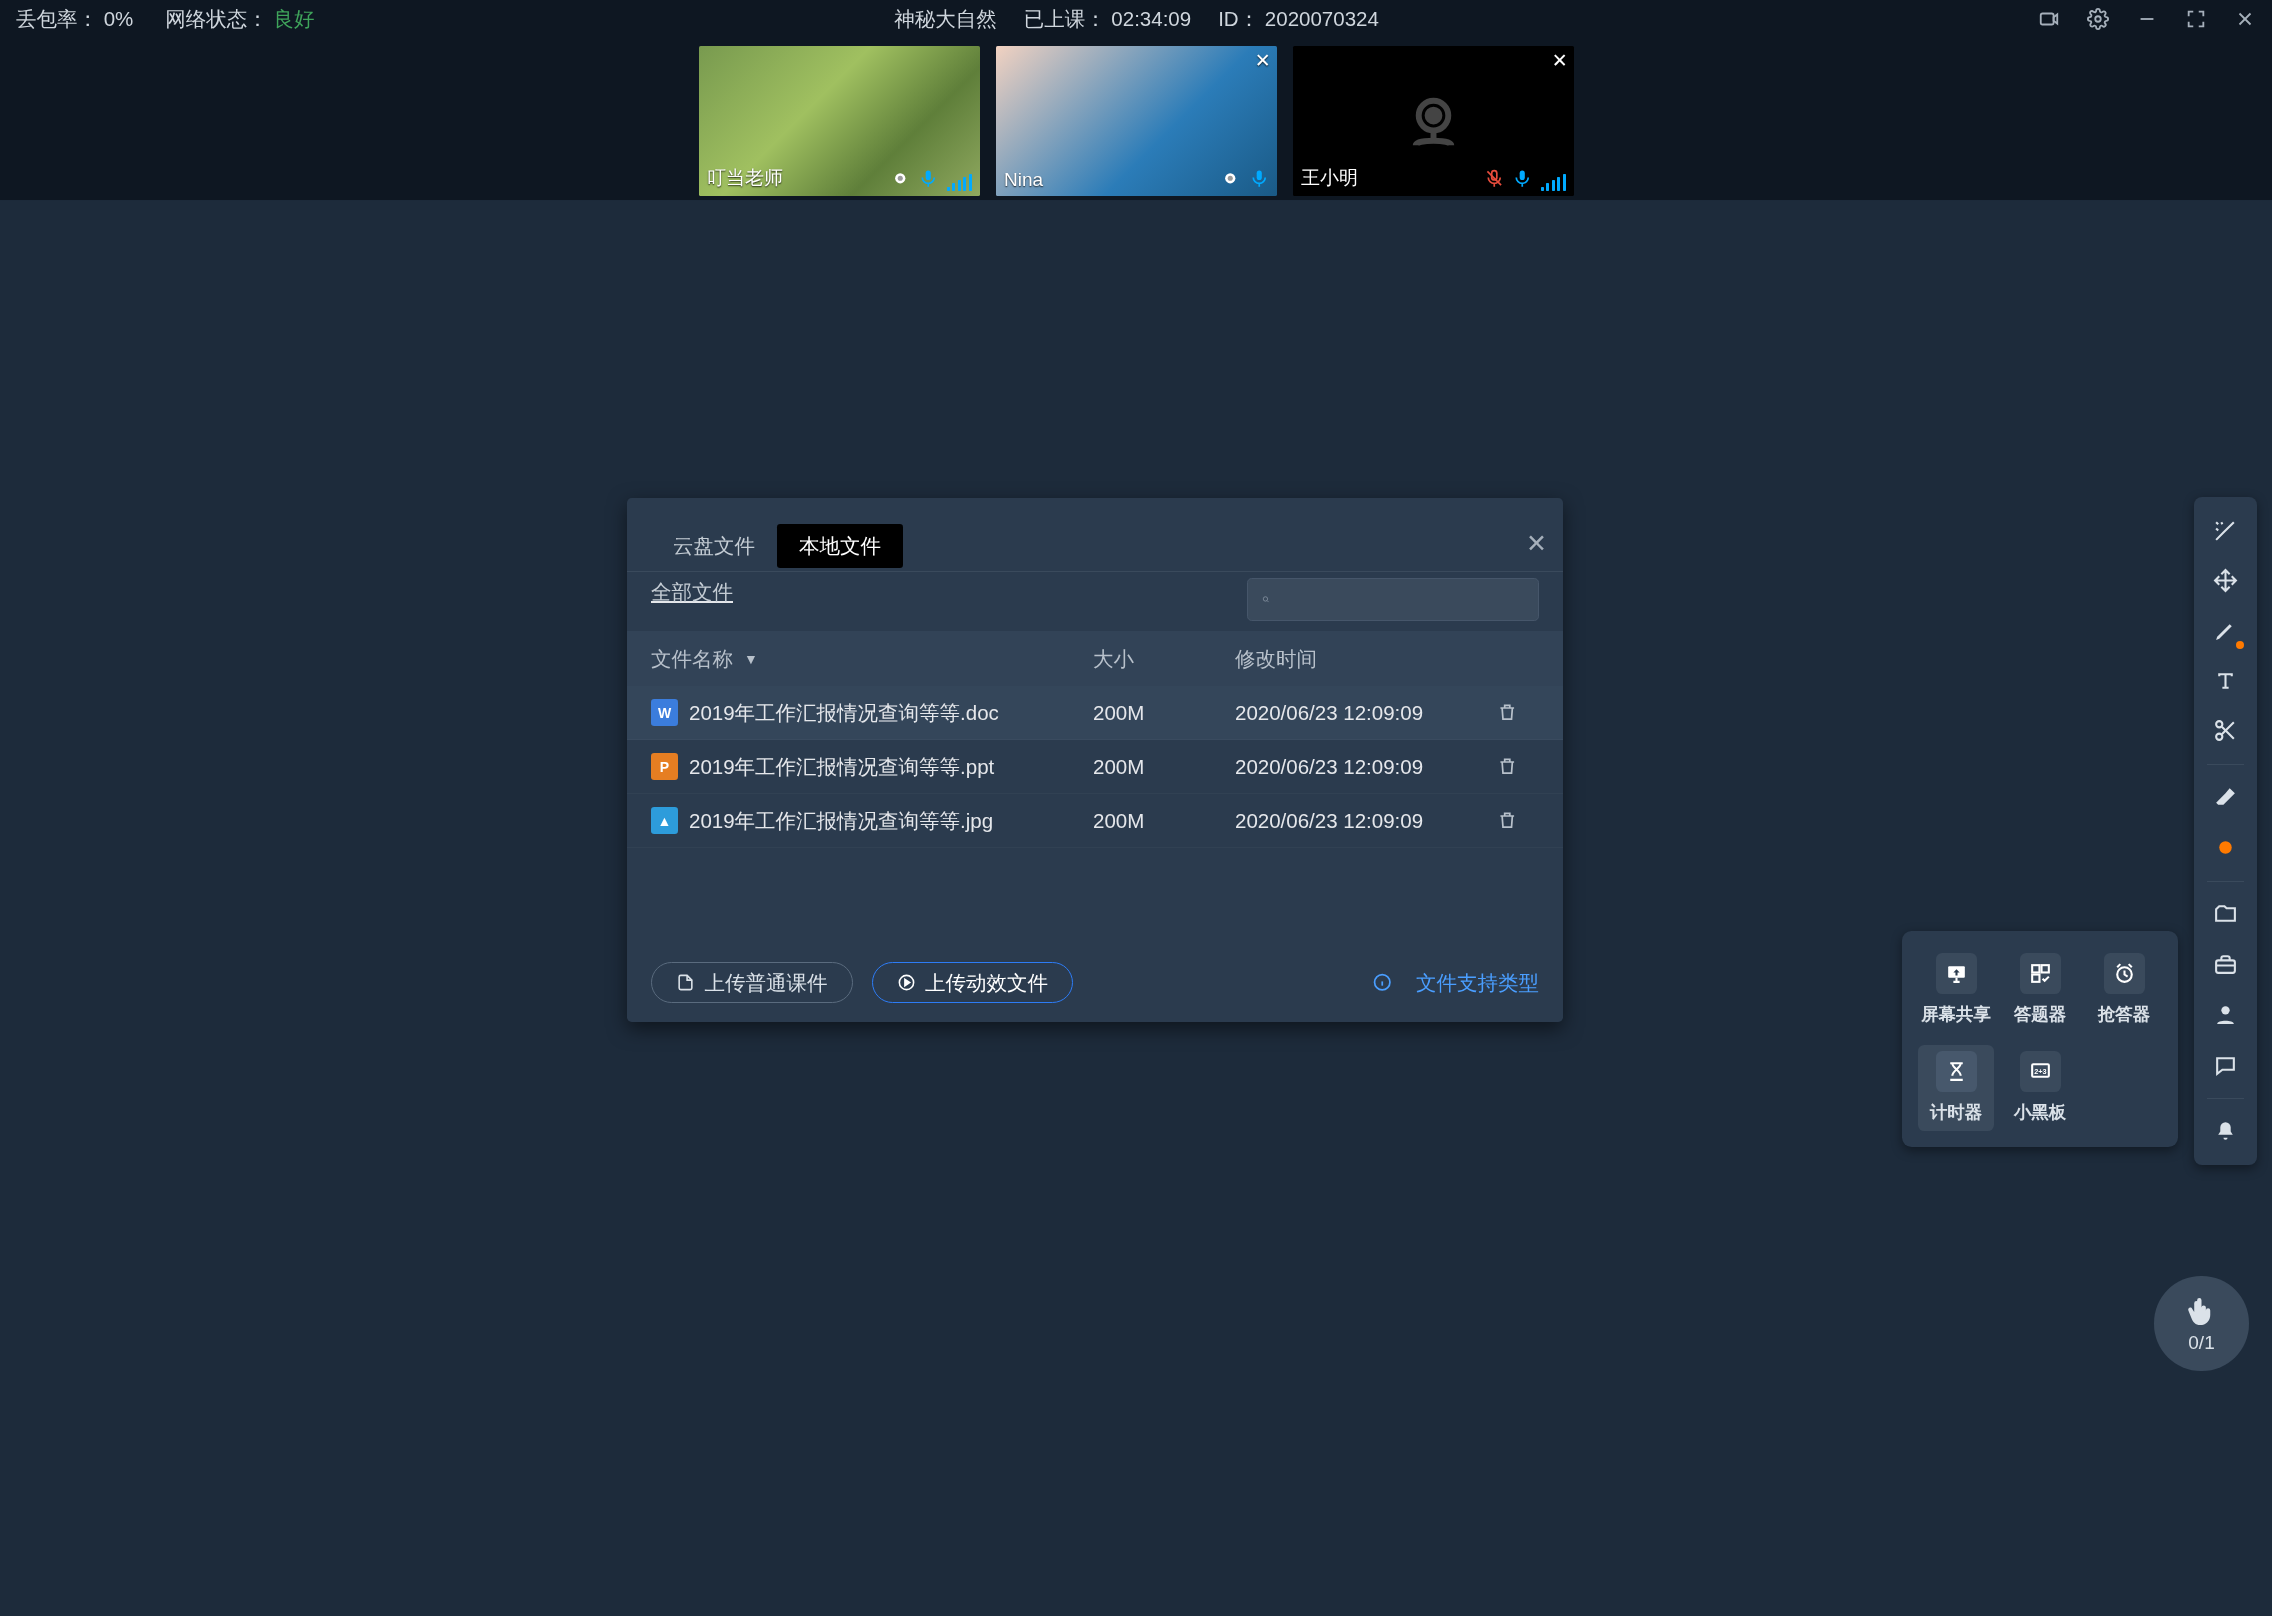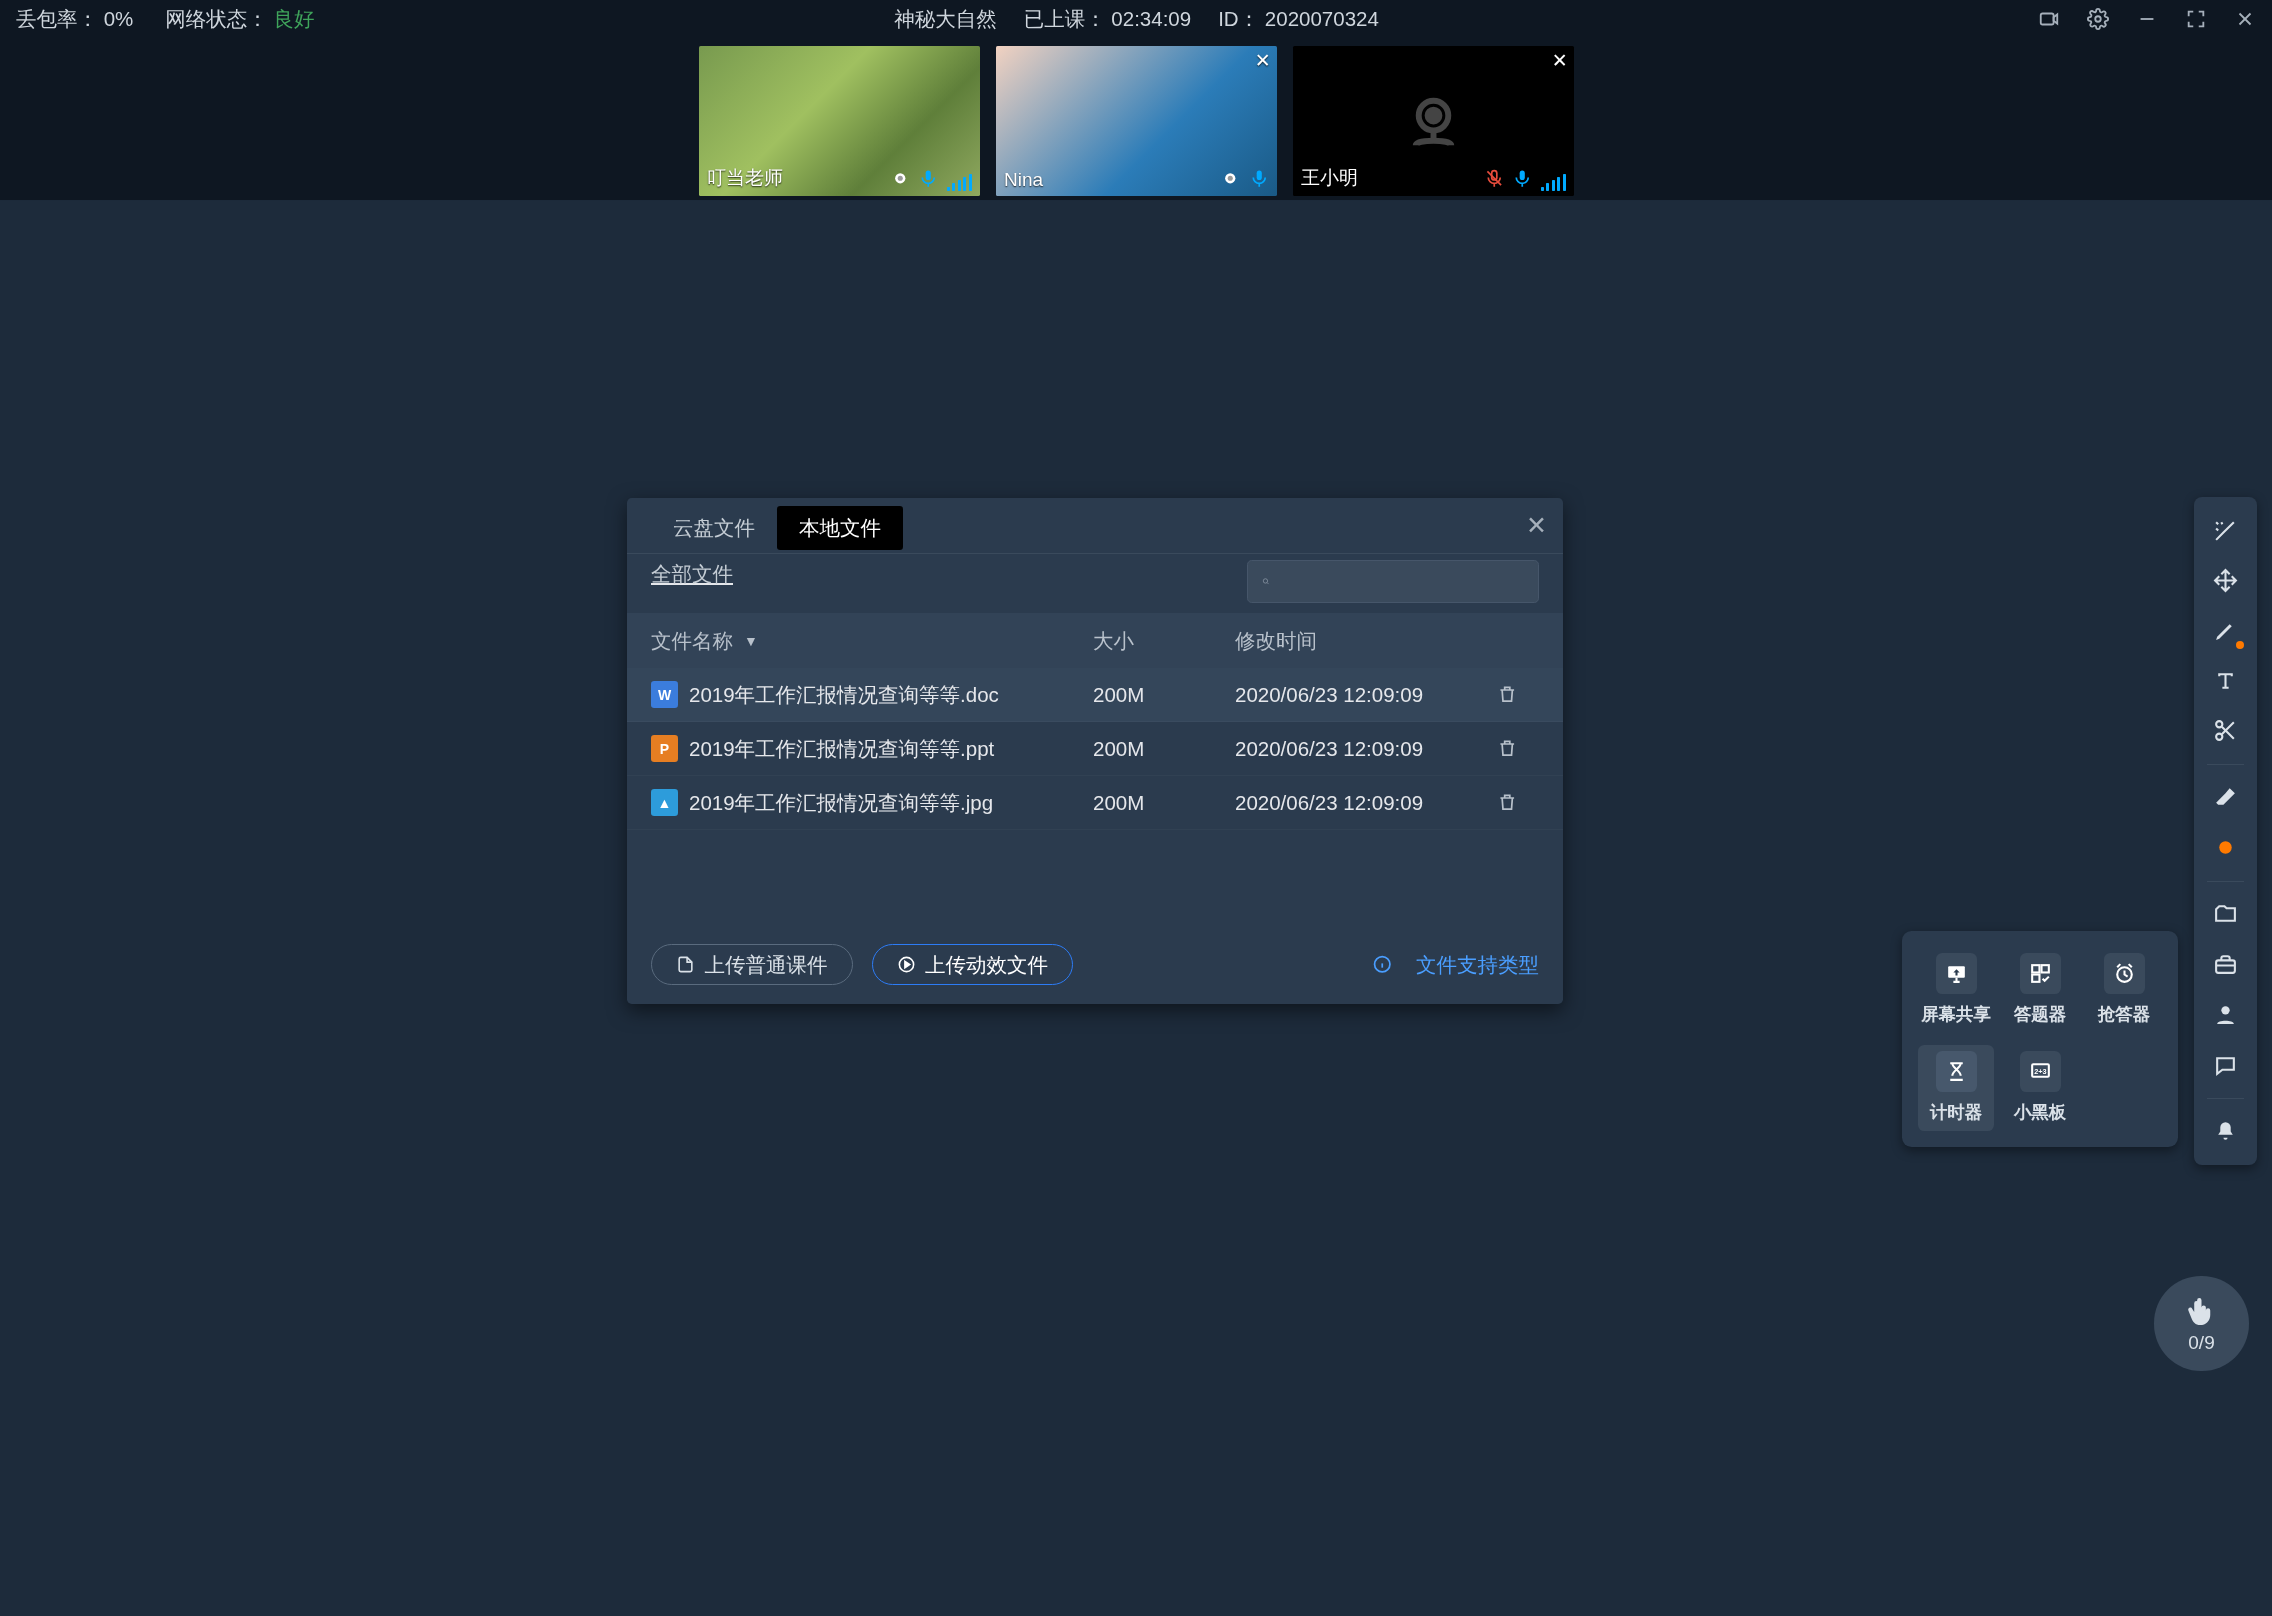--- a/index.html
+++ b/index.html
@@ -55,21 +55,21 @@
     position: absolute; top: 201px; left: 0; right: 0; bottom: 0;
     background: #1d2b3b;
   }
 
   
   .file-dialog {
     position: absolute; top: 498px; left: 627px; width: 936px;
     background: #2b3b4e; border-radius: 4.7px; box-shadow: 0 6.3px 19px rgba(0,0,0,.5);
     overflow: hidden;
   }
-  .tabs { display: flex; align-items: center; height: 55px; padding: 0 8px 0 24px; }
+  .tabs { display: flex; align-items: center; height: 55px; padding: 0 8px 0 24px; margin-top: 18px; }
   .tab {
     padding: 0 22px; height: 44px; line-height: 44px; border-radius: 3.2px;
     font-size: 20.5px; color: #c4ccd4; margin-top: 4.7px; cursor: pointer;
   }
   .tab.active { background: #000000; color: #fff; }
   .tabs .close { margin-left: auto; font-size: 25px; color: #a6b0bb; cursor: pointer; padding: 8px; }
   .searchrow {
     display: flex; align-items: flex-start; height: 60px; padding: 6px 24px;
     border-top: 0.8px solid #3a4a5c;
     text-decoration: underline;
@@ -502,15 +502,15 @@
       </div>
     <span>小黑板</span>
   </div>
   <div class="tp hidden"></div>
 </div>
 
 <div class="hand-badge">
   <svg viewBox="0 0 24 24" fill="#dbe2e9">
       <path d="M9 11V5a1.5 1.5 0 013 0v5a1.5 1.5 0 013 0v2a1.5 1.5 0 013 0v3c0 4-3 7-7 7-3 0-5-2-6-5l-2-5c-.4-1 .3-2 1.3-2 .6 0 1.1.3 1.4.9L7 13V7a1.5 1.5 0 013 0z"></path>
     </svg>
-  <span class="cnt">0/9</span>
+  <span class="cnt">0/1</span>
 </div>
 
 
 </body></html>

